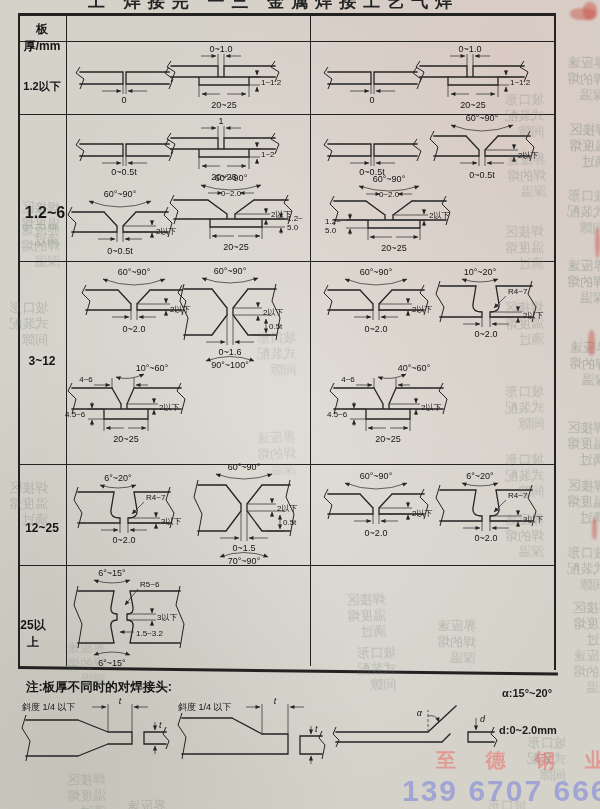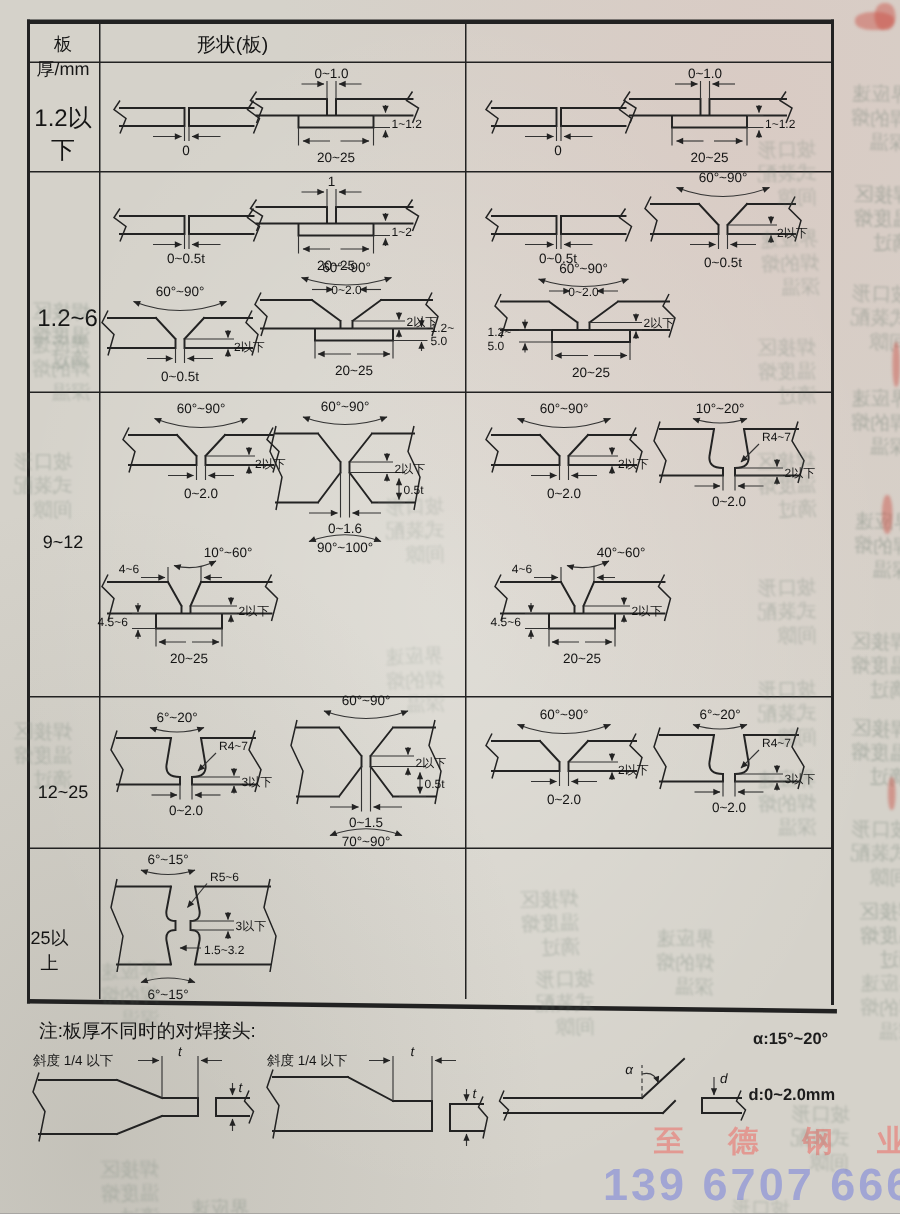--- a/index.html
+++ b/index.html
@@ -3,21 +3,21 @@
 <meta charset="utf-8">
 <style>
   html,body{margin:0;padding:0;background:#888;}
   #page{position:relative;width:600px;height:809px;overflow:hidden;
     background:#d5d2ca;
     background-image:radial-gradient(ellipse at 85% 8%, rgba(225,190,185,.35), rgba(0,0,0,0) 45%),
       radial-gradient(ellipse at 10% 95%, rgba(120,120,110,.18), rgba(0,0,0,0) 40%),
       radial-gradient(ellipse at 50% 50%, rgba(255,255,252,.25), rgba(0,0,0,0) 70%);
     font-family:"Liberation Sans","DejaVu Sans",sans-serif;color:#1c1c1c;}
   .h,.v{position:absolute;background:#222;}
-  .lbl{position:absolute;font-weight:normal;color:#141414;}
+  .lbl{position:absolute;font-weight:bold;color:#141414;}
   .cen{text-align:center;}
   .dg{position:absolute;}
   svg .s{stroke:#232323;stroke-width:1.3;fill:none;stroke-linecap:square;}
   svg .d{stroke:#333;stroke-width:.75;fill:none;}
   svg .b{stroke:#232323;stroke-width:1;fill:none;}
   svg text{fill:#141414;font-family:"Liberation Sans","DejaVu Sans",sans-serif;}
   .t9{font-size:9px;} .t8{font-size:8px;}
   .bleed{position:absolute;width:46px;font-size:13px;line-height:16px;color:#68796d;
     filter:blur(.7px);transform:scaleX(-1);word-break:break-all;pointer-events:none;}
   .redmark{position:absolute;background:rgba(202,78,66,.45);filter:blur(1px);border-radius:45%;}
@@ -28,20 +28,23 @@
     color:rgba(231,128,122,.7);white-space:nowrap;}
   #wm-phone{position:absolute;left:402px;top:774px;font-size:30px;font-weight:bold;letter-spacing:2px;
     color:rgba(148,154,214,.8);white-space:nowrap;}
   .legend{position:absolute;font-size:11px;font-weight:bold;}
 </style>
 </head>
 <body>
 
 <div id="page">
 
+  <div id="croptitle">
+    <span>工 焊接完 一三 金属焊接工艺气焊</span>
+  </div>
 
   <svg width="0" height="0" style="position:absolute">
     <defs>
       <marker id="ah" viewBox="0 0 10 10" refX="8.5" refY="5" markerWidth="8" markerHeight="7" orient="auto-start-reverse">
         <path d="M0,1L9,5L0,9Z" fill="#232323"></path>
       </marker>
     </defs>
   </svg>
 
   <div class="h" style="left:18px;top:13px;width:538px;height:3px"></div>
@@ -50,25 +53,24 @@
   <div class="h" style="left:18px;top:261px;width:538px;height:1.4px"></div>
   <div class="h" style="left:18px;top:464px;width:538px;height:1.4px"></div>
   <div class="h" style="left:18px;top:565px;width:538px;height:1.4px"></div>
   <div class="h" style="left:18px;top:666px;width:540px;height:2.6px;transform:rotate(.7deg);transform-origin:left center"></div>
   <div class="v" style="left:18px;top:13px;width:1.6px;height:656px"></div>
   <div class="v" style="left:66px;top:14px;width:1.3px;height:652px"></div>
   <div class="v" style="left:310px;top:14px;width:1.3px;height:652px"></div>
   <div class="v" style="left:554px;top:13px;width:1.6px;height:657px"></div>
 
   <div class="lbl cen" style="left:19px;top:21px;width:46px;font-size:12px">板厚/mm</div>
-  <div class="lbl cen" style="left:85px;top:21px;width:140px;font-size:13px">形状(板)</div>
-
-  <div class="lbl cen" style="left:19px;top:69px;width:46px;font-size:16px">1.2以下</div>
+
+  <div class="lbl cen" style="left:19px;top:79px;width:46px;font-size:11px">1.2以下</div>
   <div class="lbl cen" style="left:19px;top:204px;width:52px;font-size:16px">1.2~6</div>
-  <div class="lbl cen" style="left:19px;top:354px;width:46px;font-size:12px">9~12</div>
+  <div class="lbl cen" style="left:19px;top:354px;width:46px;font-size:12px">3~12</div>
   <div class="lbl cen" style="left:19px;top:521px;width:46px;font-size:12px">12~25</div>
   <div class="lbl cen" style="left:19px;top:617px;width:28px;font-size:12px">25以上</div>
 
   <svg class="dg" style="left:72px;top:58px" width="105" height="46" viewBox="0 0 105 46">
     <g>
       <path class="s" d="M8,14H51M54,14H97M8,26H51M54,26H97M51,14V26M54,14V26"></path>
       <path class="d" d="M51,26V36M54,26V36"></path>
       <line class="d" x1="30" y1="33" x2="49" y2="33" marker-end="url(#ah)"></line>
       <line class="d" x1="75" y1="33" x2="56" y2="33" marker-end="url(#ah)"></line>
       <polyline class="b" points="8,9 4,15 12,21 8,31"></polyline>

